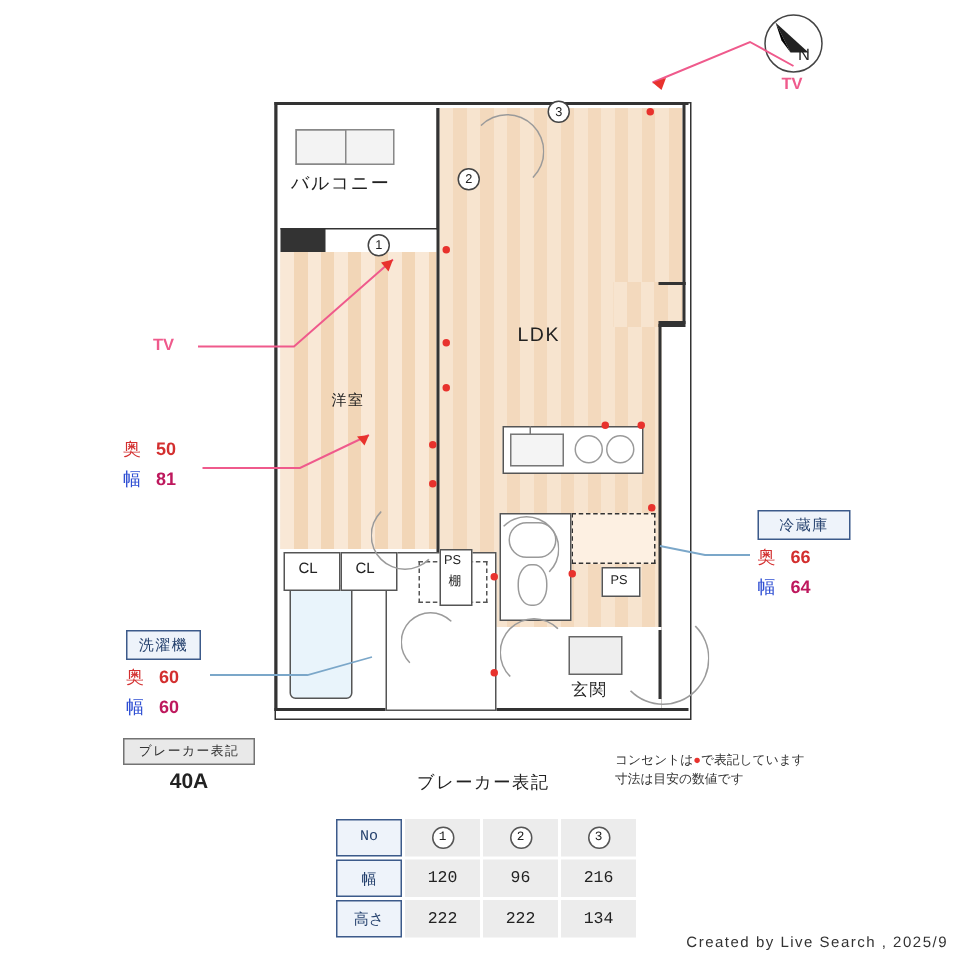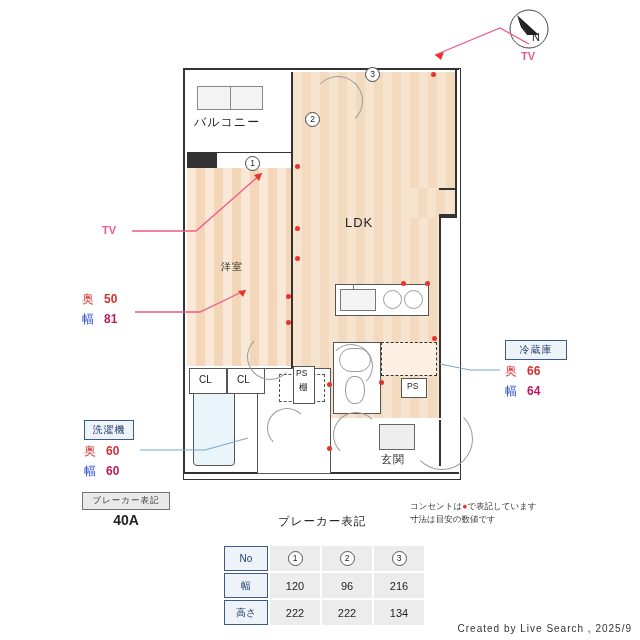--- a/index.html
+++ b/index.html
@@ -85,20 +85,21 @@
   
   #note{left:410px;top:500px;font-size:8.5px;color:#333;line-height:1.5;}
   #note .mark{color:#e8322d;}
 
   
   #curtain-title{left:278px;top:514px;font-size:11.5px;color:#222;letter-spacing:1px;}
   #curtain{left:222px;top:544px;border-collapse:separate;border-spacing:2px;}
   #curtain td{
     width:48px;height:21px;text-align:center;font-size:11px;color:#222;
     background:#ececec;
+    font-family:Liberation Mono, monospace;
   }
   #curtain td.hd{
     background:#eef3fa;color:#24406d;border:1px solid #3c5a8a;font-size:10px;
     width:40px;
   }
   #curtain td.num{background:#ececec;}
   #curtain .circ{
     display:inline-block;width:13px;height:13px;border:1px solid #555;
     border-radius:50%;font-size:8.5px;line-height:12px;background:#fff;
   }

